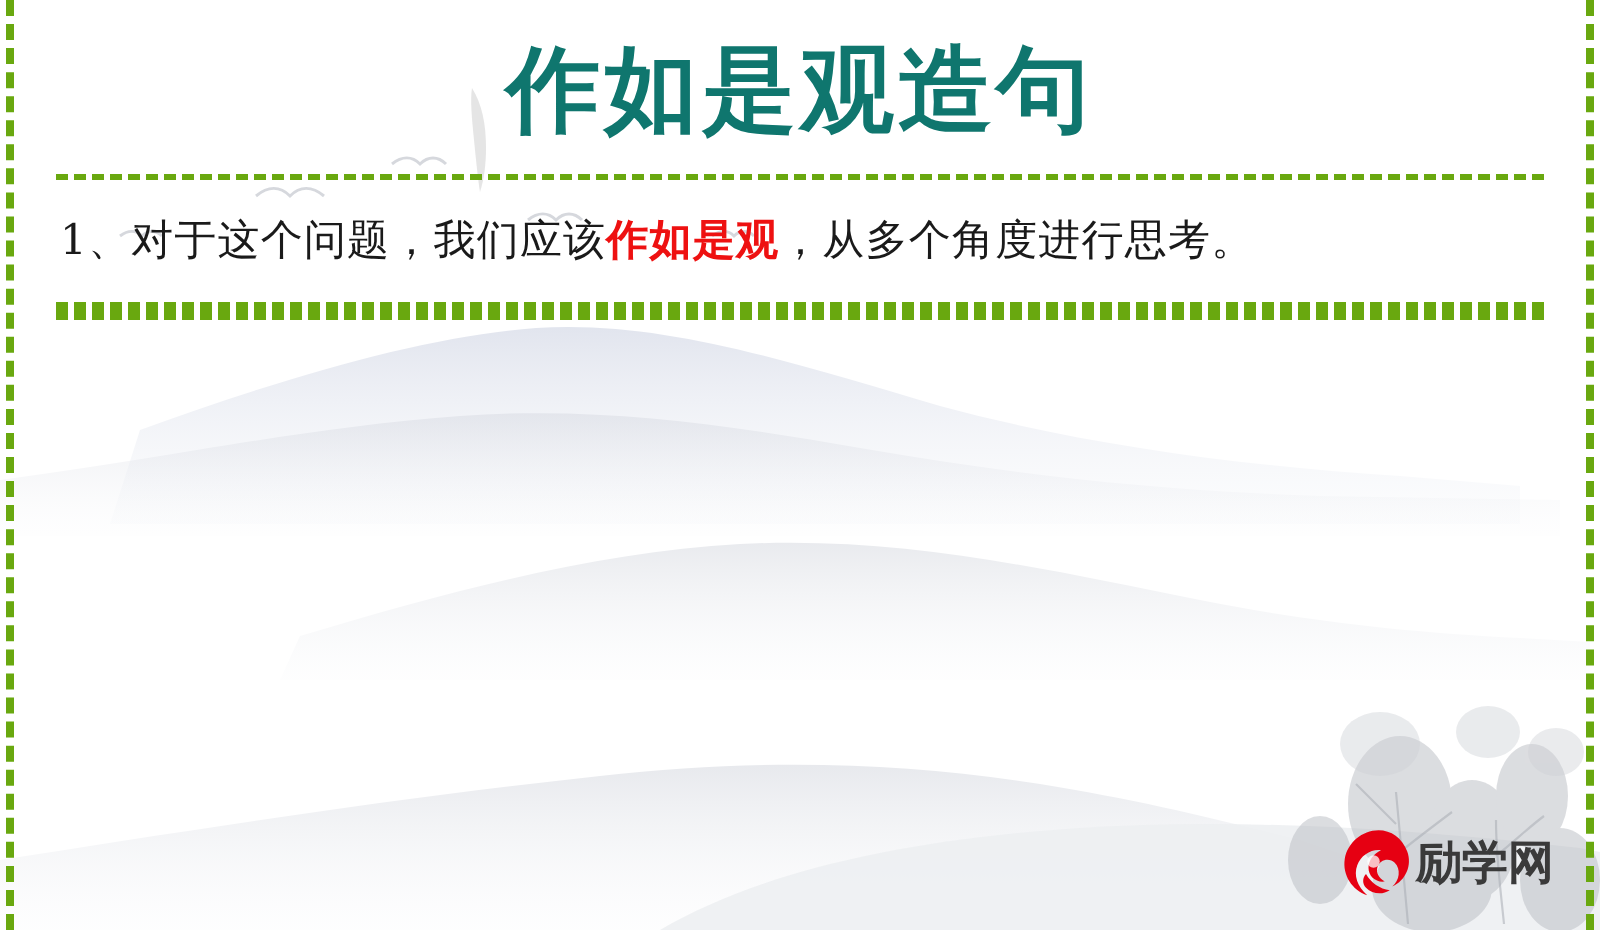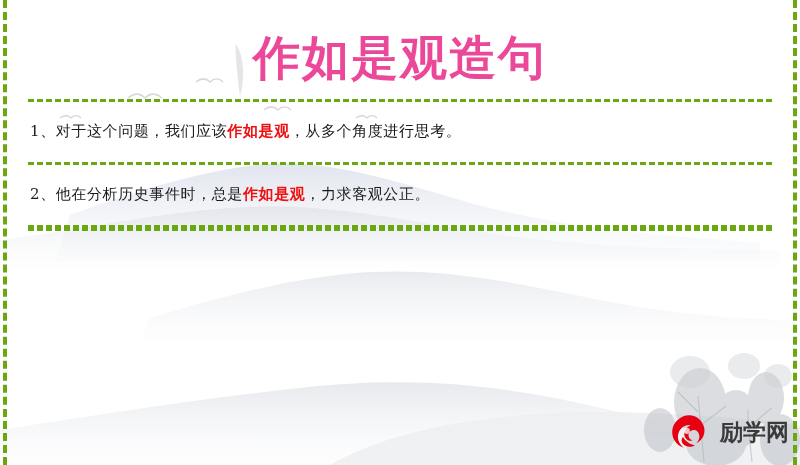--- a/index.html
+++ b/index.html
@@ -48,61 +48,61 @@
   .content {
     position: relative;
     z-index: 3;
     width: 800px;
     height: 465px;
     box-sizing: border-box;
     padding: 0 28px;
   }
 
   .title {
-    margin: 12px;
+    margin: 0;
     padding-top: 18px;
     text-align: center;
     font-family: "DejaVu Serif", "Liberation Serif", serif;
     font-weight: 700;
     font-size: 47px;
     letter-spacing: 2px;
-    color: #ec4899;
+    color: #0f766e;
     line-height: 1.18;
     white-space: nowrap;
   }
 
   .rule {
     height: 0;
     border-top: 3px dashed #69a80f;
     margin: 0;
   }
   .rule-top    { margin-top: 14px; }
 
   .sentence {
     font-family: "DejaVu Serif", "Liberation Serif", serif;
-    font-size: 15px;
+    font-size: 21px;
     line-height: 41px;
     color: #1a1a1a;
     letter-spacing: 0.6px;
     padding: 9px 2px 10px 2px;
     text-align: justify;
   }
   .sentence .kw {
     color: #ee1111;
     font-weight: 700;
   }
 
   
   .logo {
     position: absolute;
     left: 668px;
     top: 412px;
     display: flex;
     align-items: center;
-    gap: 12px;
+    gap: 0;
     z-index: 5;
   }
   .logo-mark { width: 40px; height: 40px; display: block; }
   .logo-text {
     font-family: "DejaVu Sans", "Liberation Sans", sans-serif;
     font-weight: 700;
     font-size: 23px;
     color: #3a3a3a;
     letter-spacing: 0px;
     line-height: 1;
@@ -179,23 +179,20 @@
     <h1 class="title">作如是观造句</h1>
 
     <div class="rule rule-top"></div>
 
     <div class="sentence">
       <span>1、</span><span>对于这个问题，我们应该</span><span class="kw">作如是观</span><span>，从多个角度进行思考。</span>
     </div>
 
     <div class="rule"></div>
 
-    <div class="sentence">
-      <span>2、</span><span>他在分析历史事件时，总是</span><span class="kw">作如是观</span><span>，力求客观公正。</span>
-    </div>
 
     <div class="rule"></div>
 
 
     <div class="rule"></div>
 
   </div>
 
   <div class="logo">
     <span>

